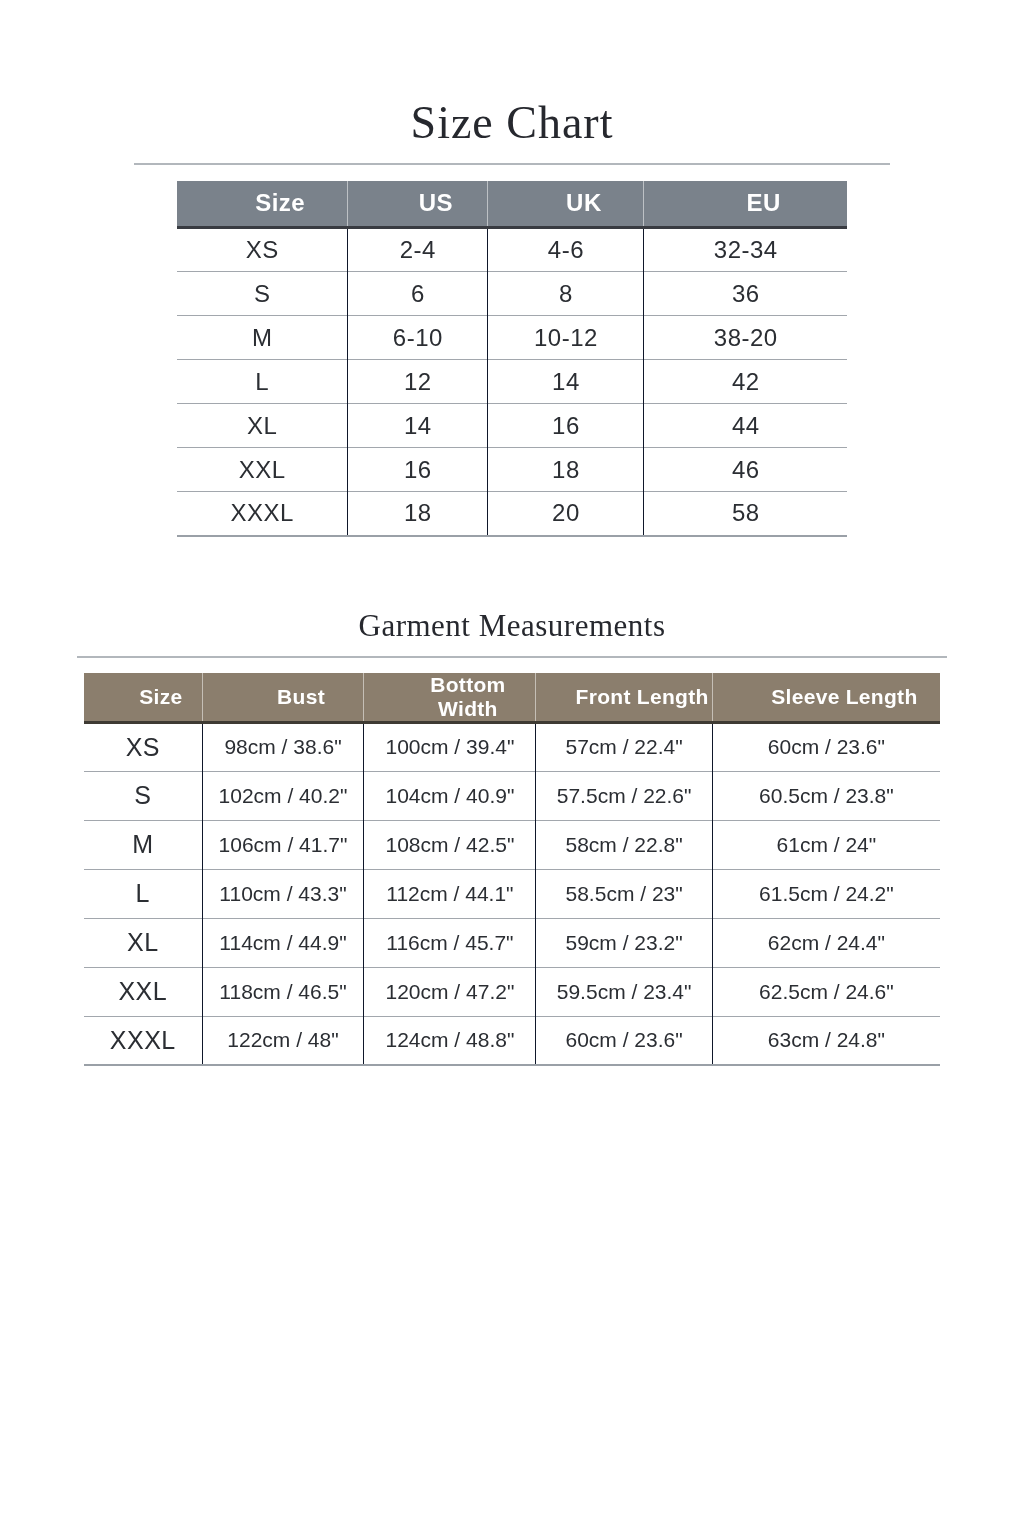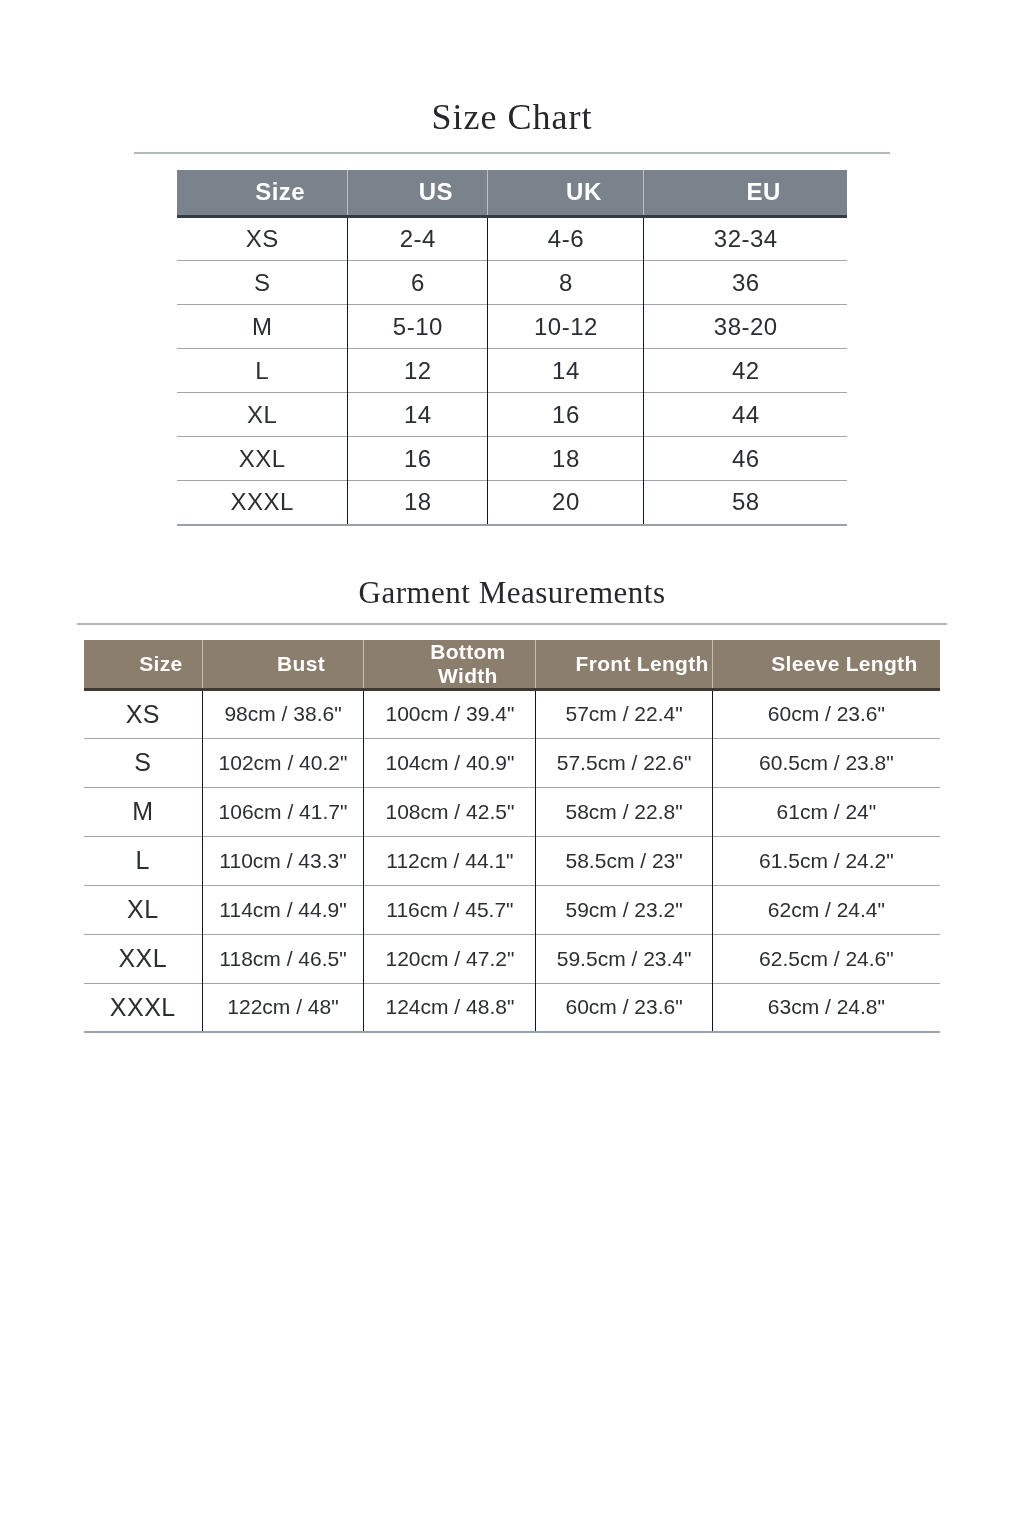--- a/index.html
+++ b/index.html
@@ -14,35 +14,35 @@
     width: 1024px;
     min-height: 1536px;
     padding-top: 98px;
     background: #ffffff;
   }
 
   
   .doc-title {
     font-family: "Liberation Serif", "DejaVu Serif", serif;
     font-weight: 500;
-    font-size: 36px;
+    font-size: 46px;
     line-height: 1.1;
     letter-spacing: 1px;
     color: #26282e;
     text-align: center;
   }
   .section-title {
     font-family: "Liberation Serif", "DejaVu Serif", serif;
     font-weight: 500;
     font-size: 31px;
     line-height: 1.1;
     letter-spacing: 0.5px;
     color: #26282e;
     text-align: center;
-    margin-top: 50px;
+    margin-top: 72px;
   }
 
   
   .rule {
     border: none;
     height: 2px;
     background: #b2b7bc;
   }
   .rule-1 { width: 756px; margin: 14px auto 0 auto; }
   .rule-2 { width: 870px; margin: 13px auto 0 auto; }
@@ -133,21 +133,21 @@
           <td>32-34</td>
         </tr>
         <tr>
           <td class="size-col">S</td>
           <td>6</td>
           <td>8</td>
           <td>36</td>
         </tr>
         <tr>
           <td class="size-col">M</td>
-          <td>5-10</td>
+          <td>6-10</td>
           <td>10-12</td>
           <td>38-20</td>
         </tr>
         <tr>
           <td class="size-col">L</td>
           <td>12</td>
           <td>14</td>
           <td>42</td>
         </tr>
         <tr>

